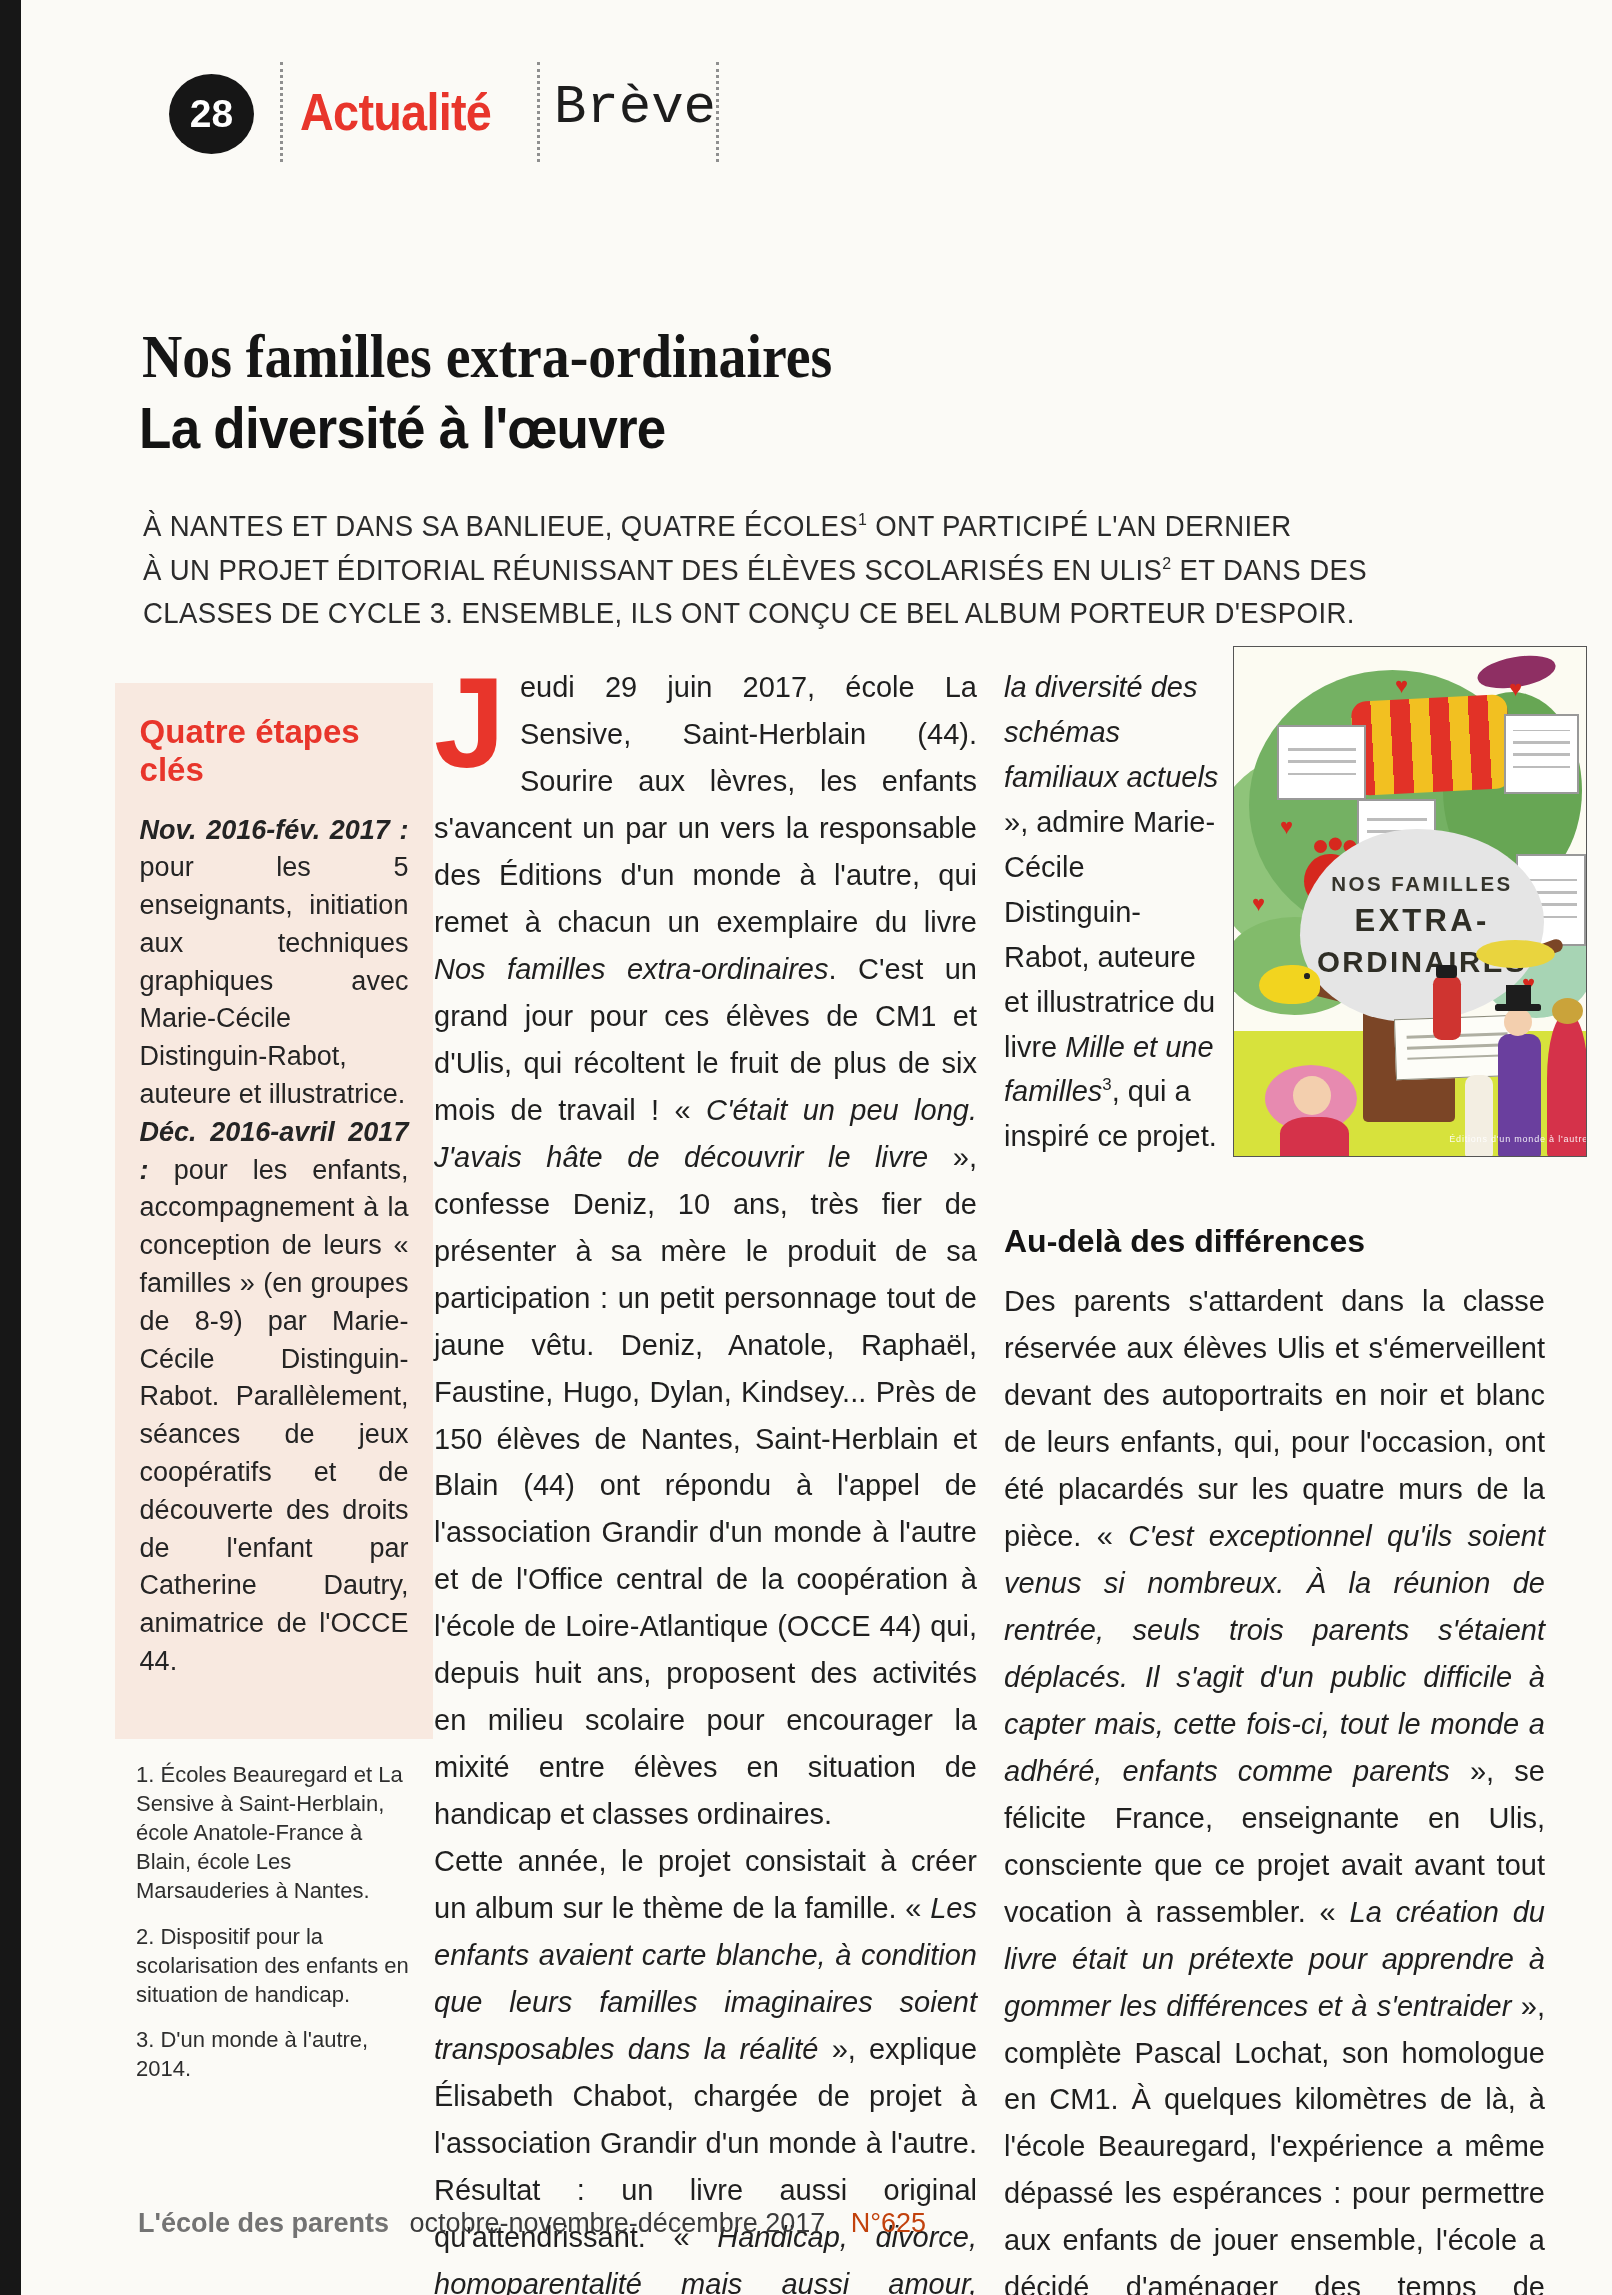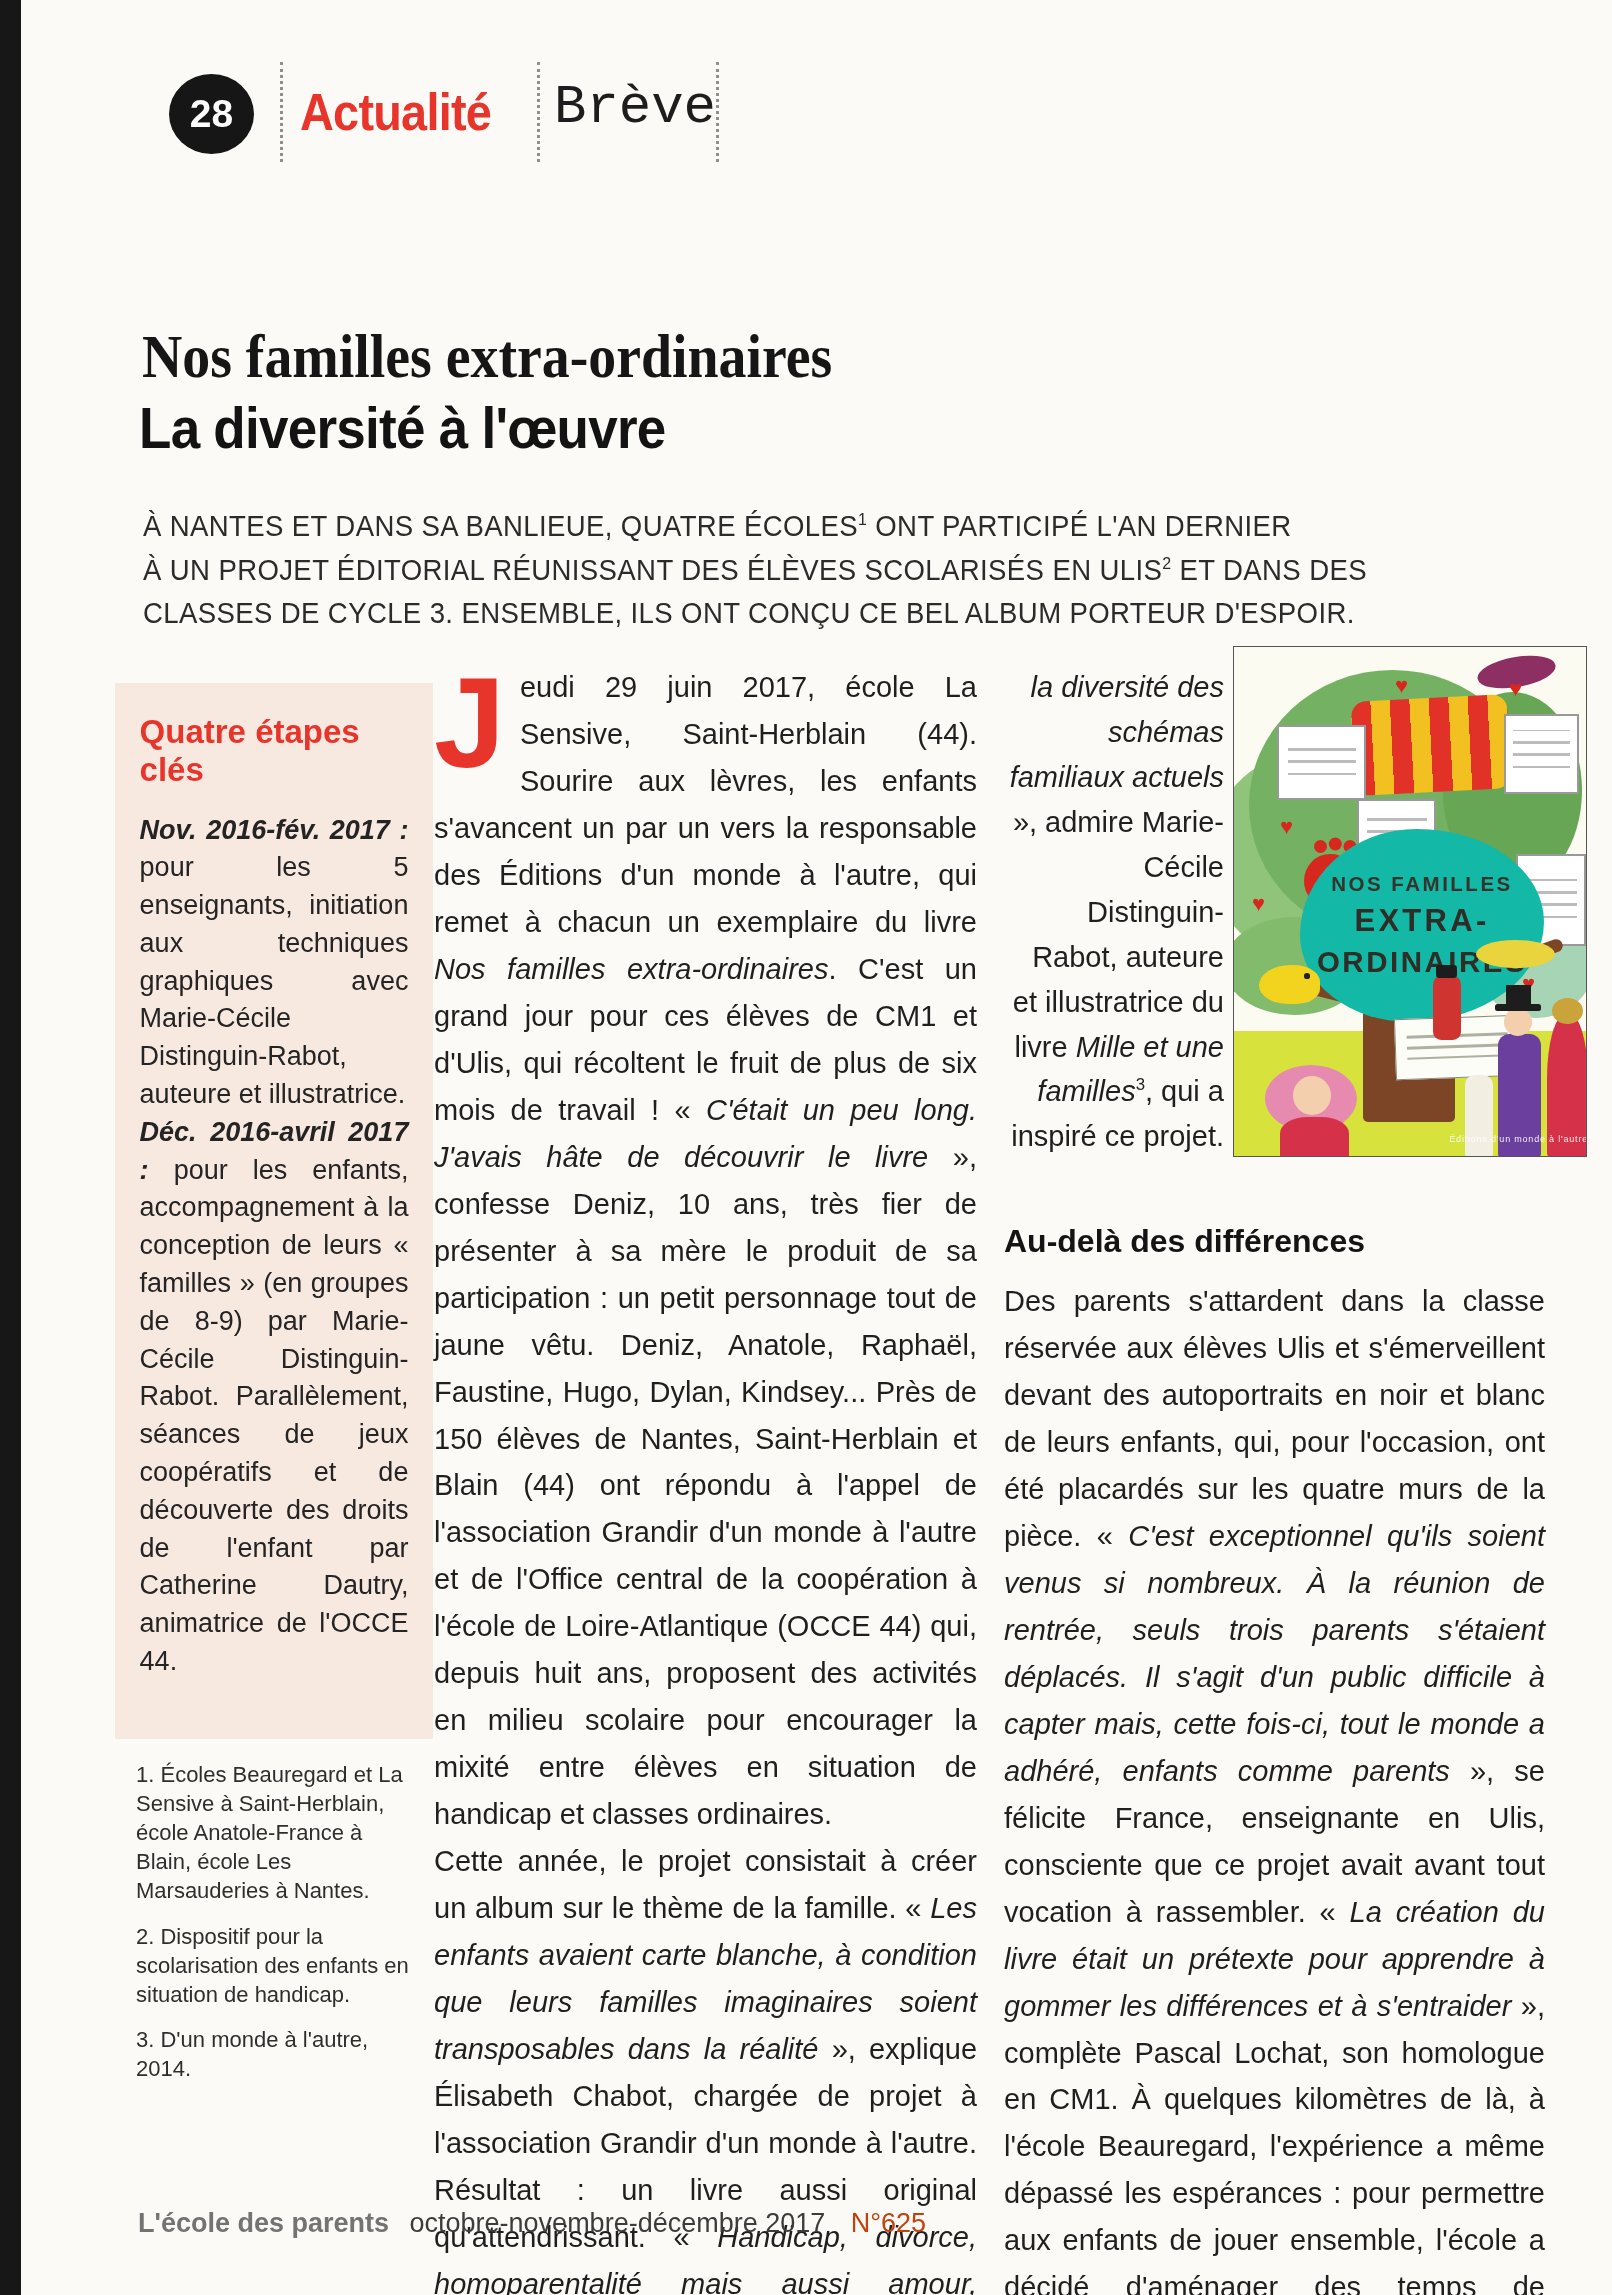--- a/index.html
+++ b/index.html
@@ -30,21 +30,21 @@
     padding:29.5px 24.6px;box-sizing:border-box;}
   .sidebar-heading{margin:0 0 23px 0;color:#e8352b;font-weight:bold;font-size:33px;}
   .step{margin:0;font-size:27px;line-height:1.4;color:#242424;text-align:justify;}
   
   .footnotes{position:absolute;left:136px;top:1760px;width:283px;}
   .footnote{margin:0 0 16.4px 0;font-size:22px;line-height:1.32;color:#2e2e2e;}
   
   .col2{position:absolute;left:434px;top:664px;width:543px;}
   .body-p{margin:0;font-size:29px;line-height:1.62;color:#1f1f1f;text-align:justify;}
   .dropcap{float:left;color:#e8352b;font-size:128px;line-height:0.72;font-weight:bold;margin:13px 14.8px 0 0;}
-  .col3-narrow{position:absolute;left:1004px;top:665px;width:220px;font-size:29px;line-height:1.55;color:#1f1f1f;text-align:right;}
+  .col3-narrow{position:absolute;left:1004px;top:665px;width:220px;font-size:29px;line-height:1.55;color:#1f1f1f;}
   .col3-sub{position:absolute;left:1004px;top:1223px;font-size:32px;font-weight:bold;color:#141414;}
   .col3-main{position:absolute;left:1004px;top:1278px;width:541px;}
   
   .footer{position:absolute;left:138px;top:2208px;font-size:27px;}
   .footer .mag{color:#737373;font-weight:bold;}
   .footer .issue-date{color:#3c3c3c;margin-left:13px;}
   .footer .issue-no{color:#c2410c;margin-left:18px;}
   
   .cover{position:absolute;left:1233px;top:646px;width:354px;height:511px;background:#fcfbf2;
     border:1.6px solid #555;box-sizing:border-box;overflow:hidden;}
@@ -65,21 +65,21 @@
   .f1{left:43px;top:78px;width:89px;height:75px;}
   .f2{left:270px;top:67px;width:75px;height:80px;}
   .f3{left:123px;top:152px;width:79px;height:70px;}
   .f4{left:282px;top:207px;width:70px;height:92px;}
   .rooster{left:70px;top:207px;width:49px;height:52px;background:#d6281e;border-radius:55% 45% 50% 50%;}
   .comb{left:80px;top:193px;width:13px;height:13px;background:#d6281e;border-radius:50%;
     box-shadow:14.8px -2.5px 0 #d6281e,29.5px 0 0 #d6281e;}
   .heart{color:#d6281e;font-size:22px;line-height:1;}
   .h1{left:46px;top:169px;} .h2{left:18px;top:246px;} .h3{left:275px;top:31px;}
   .h4{left:288px;top:326px;} .h5{left:161px;top:28px;}
-  .cloud{left:66px;top:182px;width:244px;height:193px;background:#14b8a6;
+  .cloud{left:66px;top:182px;width:244px;height:193px;background:#e5e5e5;
     border-radius:48% 52% 55% 45% / 55% 48% 52% 45%;
     display:flex;flex-direction:column;align-items:center;justify-content:center;gap:6.6px;}
   .cloud span{position:static;}
   .cov-t1{font-size:20.5px;letter-spacing:2.5px;color:#35342c;font-weight:700;}
   .cov-t2{font-size:31px;letter-spacing:3.3px;color:#2f2e26;font-weight:700;}
   .cov-t3{font-size:29.5px;letter-spacing:2.5px;color:#2f2e26;font-weight:700;}
   .note{left:161px;top:370px;width:125px;height:61px;background:#fdfdf8;border:1.6px solid #8a8a7a;
     transform:rotate(-2deg);box-sizing:border-box;padding:8.2px;}
   .note .note-line{position:static;display:block;height:2.5px;background:#8d8d7d;margin:8.2px 3.3px;opacity:.7;}
   .trunk{left:129px;top:272px;width:92px;height:203px;background:#7b4526;border-radius:21px 24.6px 4.9px 4.9px;}

